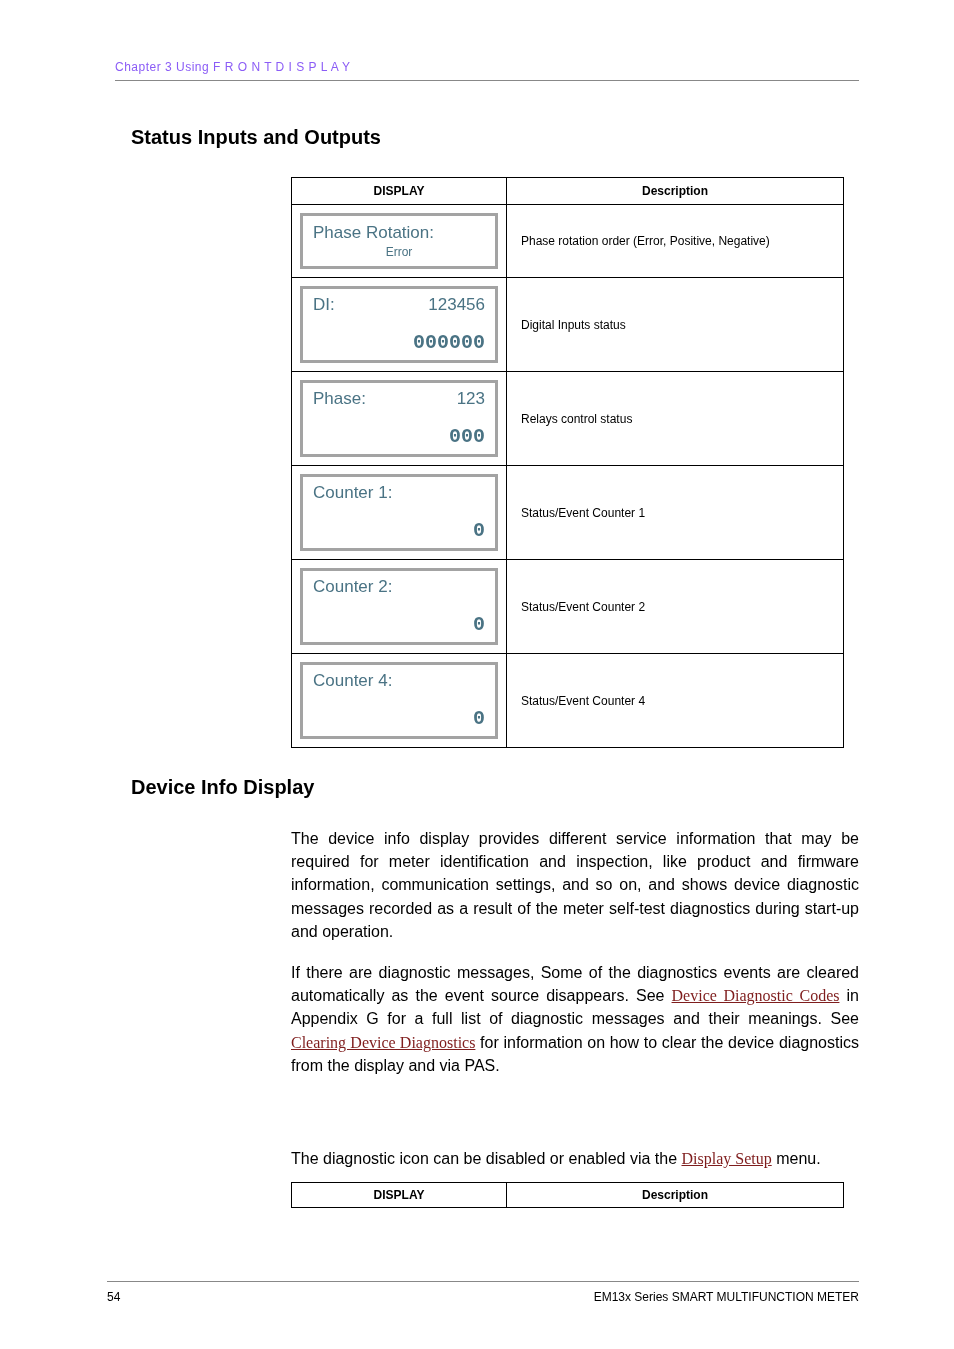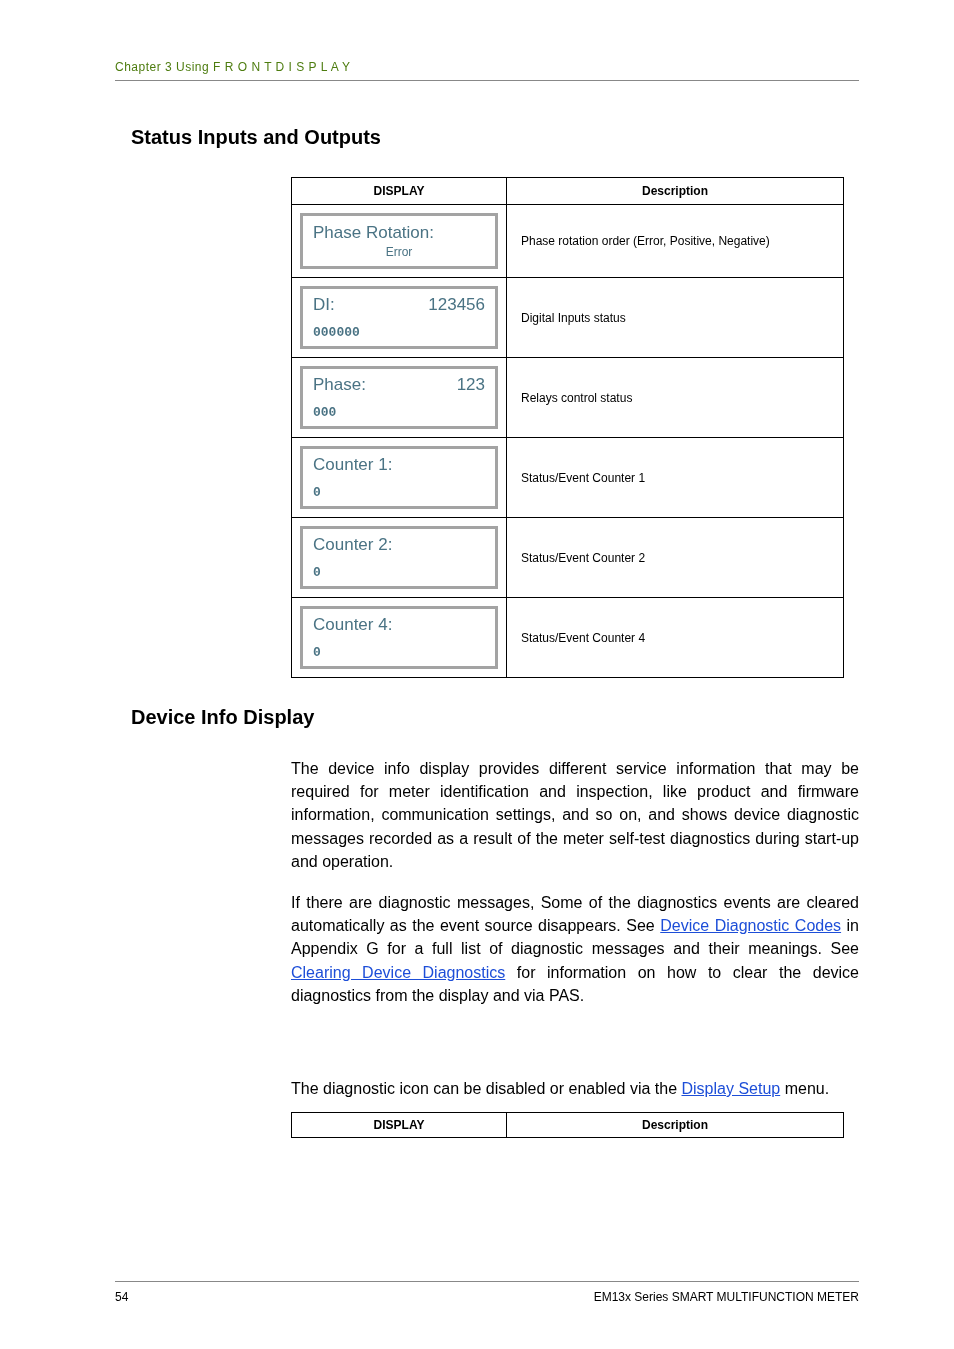--- a/index.html
+++ b/index.html
@@ -10,21 +10,21 @@
     body {
       width: 954px;
       height: 1349px;
       background: white;
       font-family: Verdana, Arial, sans-serif;
       position: relative;
       padding: 60px 95px 40px 115px;
     }
     .header-line {
       font-size: 12px;
-      color: #4d7c0f;
+      color: #8b5cf6;
       letter-spacing: 0.5px;
       padding-bottom: 6px;
       border-bottom: 1px solid #888;
       margin-bottom: 45px;
     }
     .section-heading {
       font-size: 20px;
       font-weight: bold;
       color: #000;
       margin-left: 16px;
@@ -62,62 +62,63 @@
       min-height: 56px;
       display: flex;
       flex-direction: column;
       justify-content: center;
     }
     .display-box .line1 {
       display: flex;
       justify-content: space-between;
     }
     .display-box .line2 {
-      text-align: left;
+      text-align: right;
       font-family: 'Courier New', monospace;
       font-weight: bold;
-      font-size: 13px;
-      margin-top: 10px;
+      font-size: 20px;
+      margin-top: 16px;
     }
     .display-box.centered .line2-center {
       text-align: center;
       font-size: 12px;
       margin-top: 2px;
     }
     .body-text {
       margin-left: 176px;
       font-size: 16px;
       color: #000;
       text-align: justify;
       margin-bottom: 18px;
       line-height: 1.45;
     }
     .link {
-      color: #1d4ed8;
+      color: #7f1d1d;
       text-decoration: underline;
+      font-family: Liberation Serif, serif;
     }
     .footer-table {
       border-collapse: collapse;
       margin-left: 176px;
       width: 553px;
     }
     .footer-table th {
       border: 1px solid #000;
       padding: 5px 10px;
       font-size: 12px;
       font-weight: bold;
       text-align: center;
     }
     .footer-table th:first-child {
       width: 215px;
     }
     .footer {
       position: absolute;
       bottom: 45px;
-      left: 115px;
+      left: 107px;
       right: 95px;
       border-top: 1px solid #888;
       padding-top: 8px;
       display: flex;
       justify-content: space-between;
       font-size: 12px;
     }
     .page-num {
       color: #000;
     }

